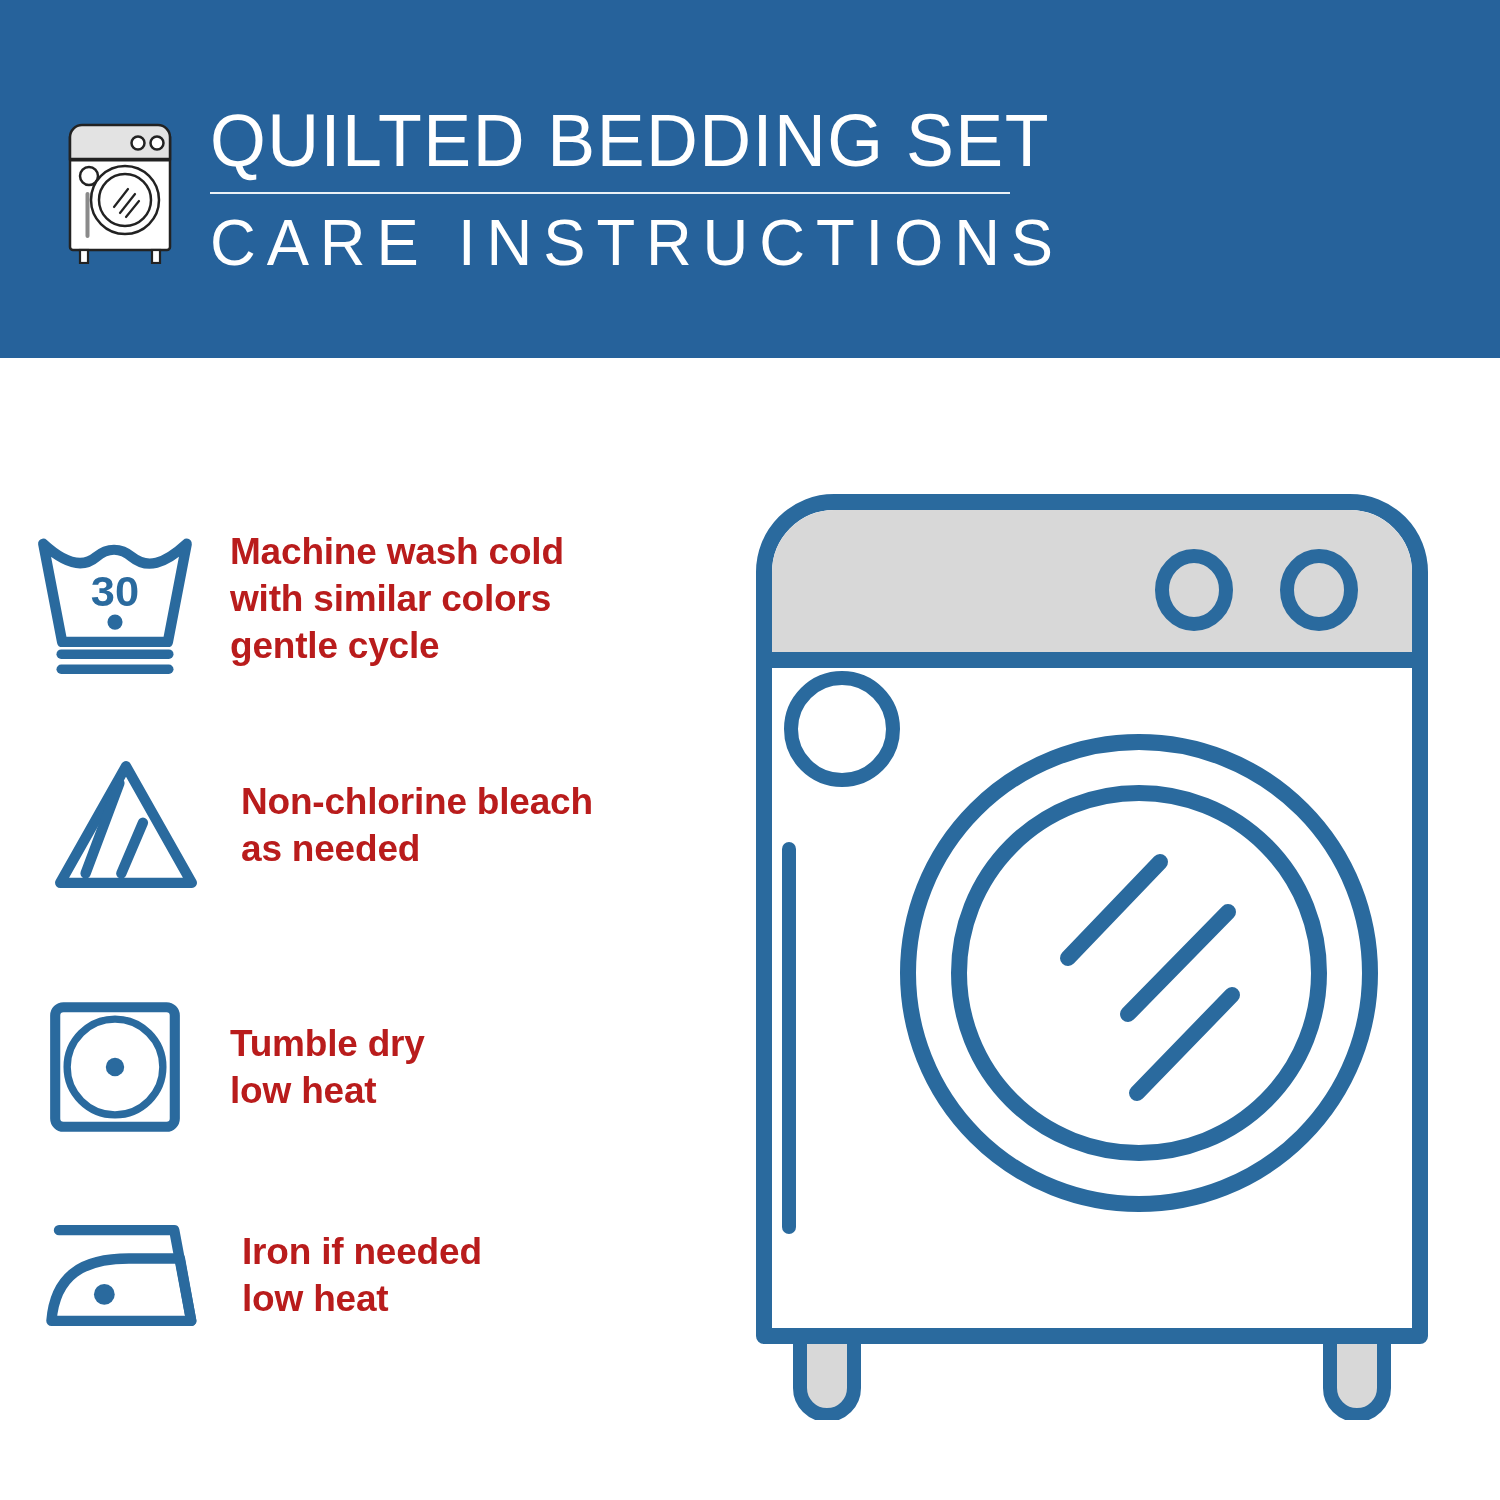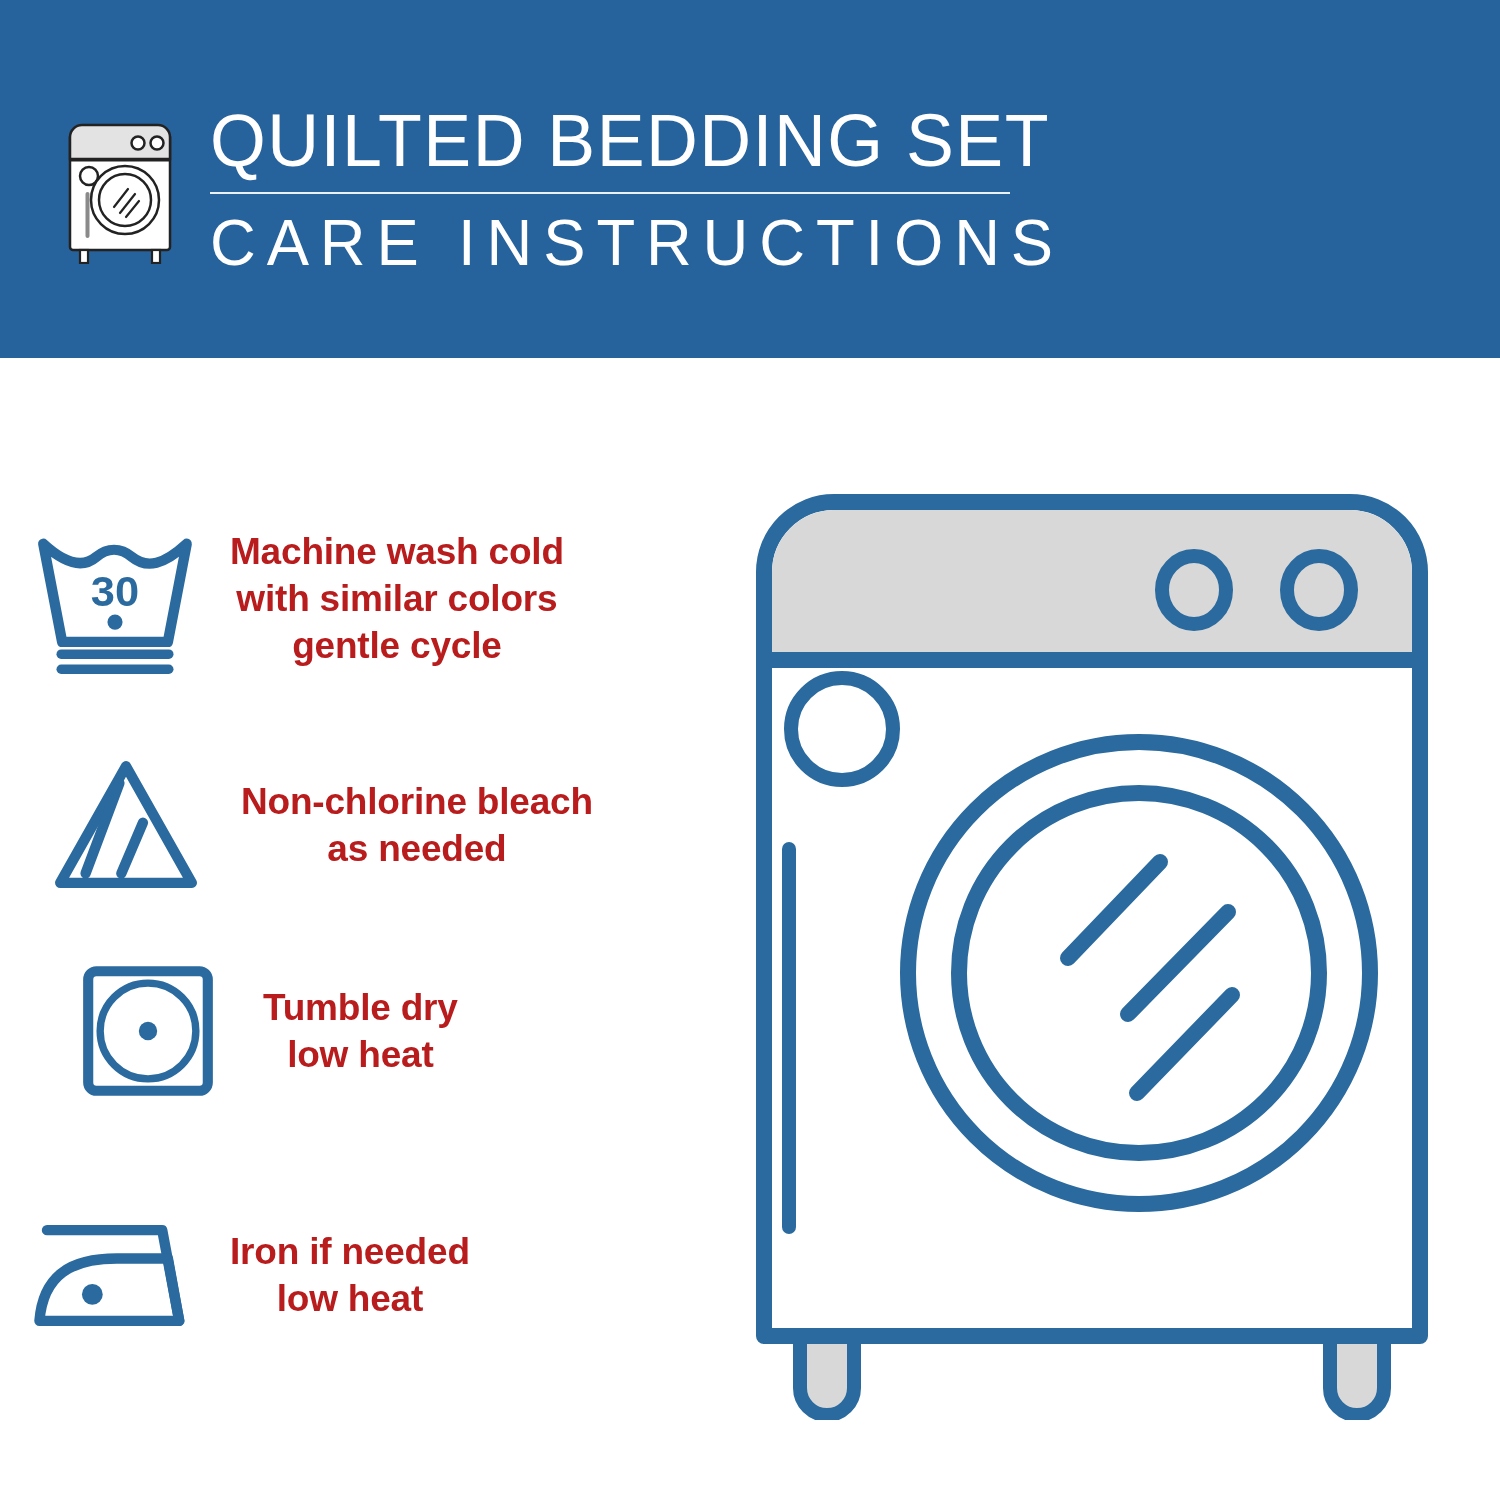--- a/index.html
+++ b/index.html
@@ -75,42 +75,41 @@
     top: 358px;
     width: 740px;
     height: 1142px;
   }
   .care-row {
     position: absolute;
     left: 0;
     width: 740px;
     display: flex;
     align-items: center;
-    text-align: center;
   }
   .care-row-icon {
     width: 230px;
     flex: 0 0 230px;
     display: flex;
     justify-content: center;
     align-items: center;
   }
   .care-row-text {
     font-family: "Liberation Sans", sans-serif;
     font-weight: 700;
     font-size: 37px;
     line-height: 47px;
     color: #b91c1c;
     letter-spacing: -0.2px;
     white-space: pre-line;
   }
   #care-row-0 { top: 150px;  height: 180px; }
   #care-row-1 { top: 382px;  height: 170px; margin-left: 11px; }
-  #care-row-2 { top: 588px;  height: 170px; padding-left: 33px; }
-  #care-row-3 { top: 832px;  height: 170px; }
+  #care-row-2 { top: 624px;  height: 170px; }
+  #care-row-3 { top: 832px;  height: 170px; padding-left: 12px; }
 
   
   #machine-illustration {
     position: absolute;
     left: 742px;
     top: 480px;
     width: 700px;
     height: 940px;
   }
 </style>

